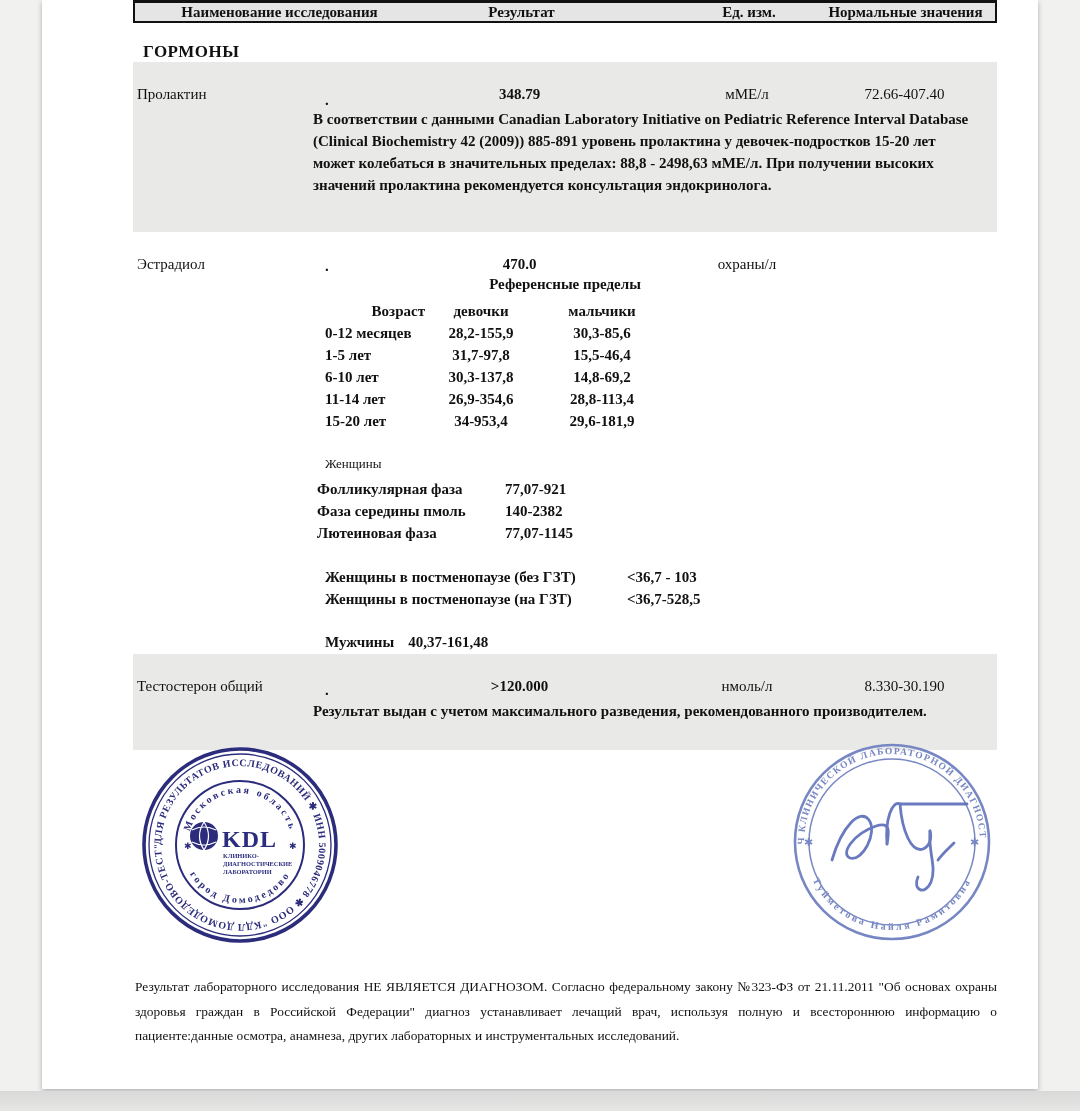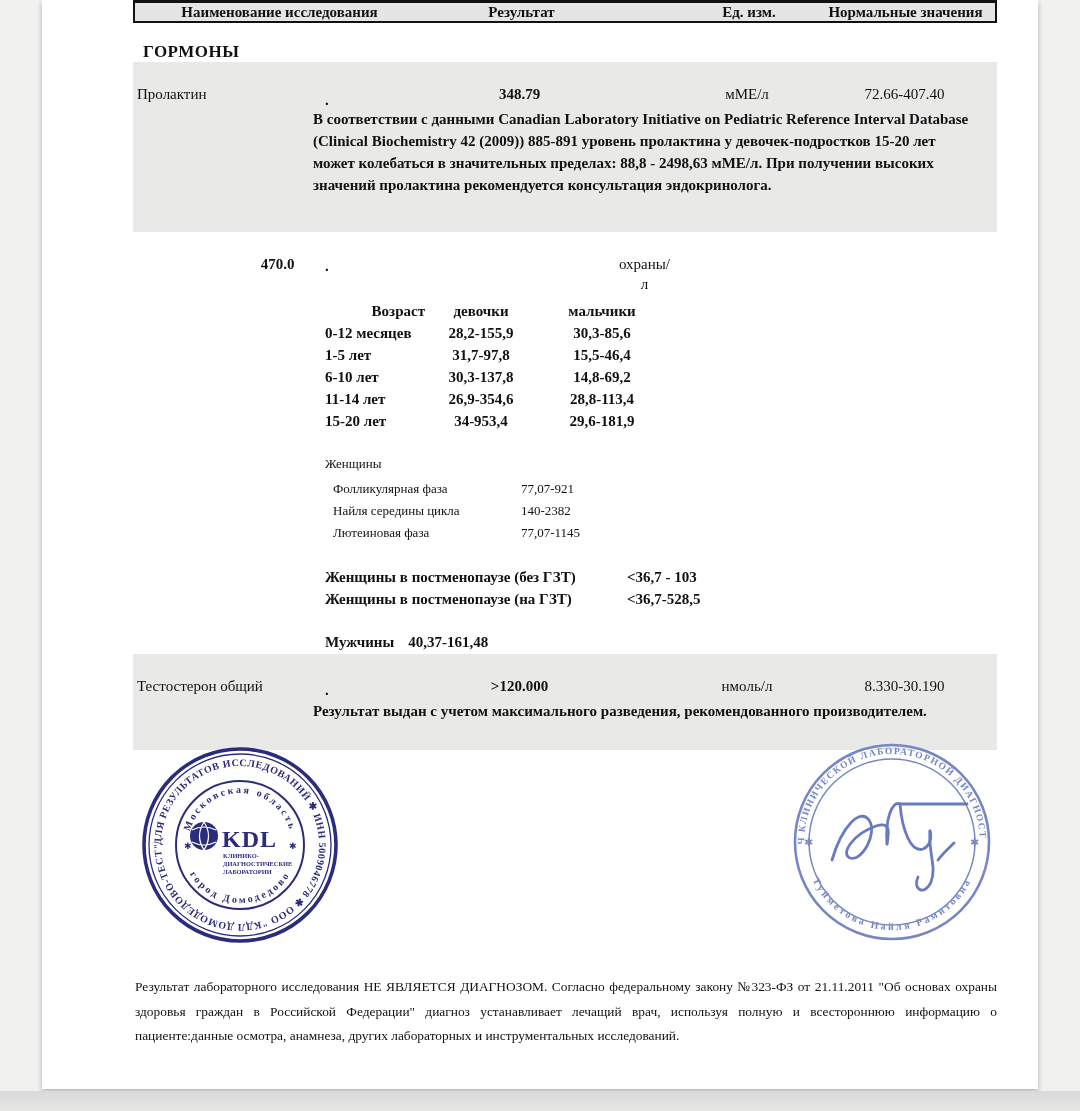--- a/index.html
+++ b/index.html
@@ -73,21 +73,21 @@
     position:absolute; left:192px; top:68px;
     display:grid; grid-template-columns:100px 112px 130px;
     font-weight:700; font-size:15px; line-height:22px;
   }
   .age-grid .h1 { text-align:right; }
   .age-grid .h2,.age-grid .h3 { text-align:center; }
   .age-grid .v1 { text-align:left; white-space:nowrap; }
   .age-grid .v2,.age-grid .v3 { text-align:center; white-space:nowrap; }
 
   .women-label { position:absolute; left:192px; top:224px; font-weight:400; font-size:13px; }
-  .phase-list  { position:absolute; left:200px; top:246px; font-weight:400; font-size:13px; line-height:22px; }
+  .phase-list  { position:absolute; left:184px; top:246px; font-weight:700; font-size:15px; line-height:22px; }
   .phase-row   { display:grid; grid-template-columns:188px auto; }
   .post-list   { position:absolute; left:192px; top:334px; font-weight:700; font-size:15px; line-height:22px; }
   .post-row    { display:grid; grid-template-columns:302px auto; }
   .men-line    { position:absolute; left:192px; top:402px; font-weight:700; font-size:15px; display:flex; gap:14px; }
 
   .stamp { position:absolute; }
   .stamp-kdl    { left:98px;  top:745px; width:200px; height:200px; }
   .stamp-doctor { left:748px; top:740px; width:204px; height:204px; }
 
   .footer {
@@ -118,26 +118,28 @@
       <span class="c-spacer"></span>
       <span class="c-unit">мМЕ/л</span>
       <span class="c-normal">72.66-407.40</span>
     </div>
     <div class="dot" style="top:30px">.</div>
     <div class="comment" style="top:46px">В соответствии с данными Canadian Laboratory Initiative on Pediatric Reference Interval Database (Clinical Biochemistry 42 (2009)) 885-891 уровень пролактина у девочек-подростков 15-20 лет может колебаться в значительных пределах: 88,8 - 2498,63 мМЕ/л. При получении высоких значений пролактина рекомендуется консультация эндокринолога.</div>
   </div>
 
   <div class="block block-estradiol">
     <div class="trow">
+      <span class="c-name">Эстрадиол</span>
       <span class="c-result">470.0</span>
       <span class="c-spacer"></span>
       <span class="c-unit">охраны/л</span>
       <span class="c-normal"></span>
     </div>
     <div class="dot" style="top:26px">.</div>
+    <div class="ref-title">Референсные пределы</div>
 
     <div class="age-grid">
       <span class="h1">Возраст</span>
       <span class="h2">девочки</span>
       <span class="h3">мальчики</span>
 
       <span class="v1">0-12 месяцев</span>
       <span class="v2">28,2-155,9</span>
       <span class="v3">30,3-85,6</span>
 
@@ -159,21 +161,21 @@
     </div>
 
     <div class="women-label">Женщины</div>
 
     <div class="phase-list">
       <div class="phase-row">
         <span>Фолликулярная фаза</span>
         <span>77,07-921</span>
       </div>
       <div class="phase-row">
-        <span>Найля середины цикла</span>
+        <span>Фаза середины пмоль</span>
         <span>140-2382</span>
       </div>
       <div class="phase-row">
         <span>Лютеиновая фаза</span>
         <span>77,07-1145</span>
       </div>
     </div>
 
     <div class="post-list">
       <div class="post-row">

